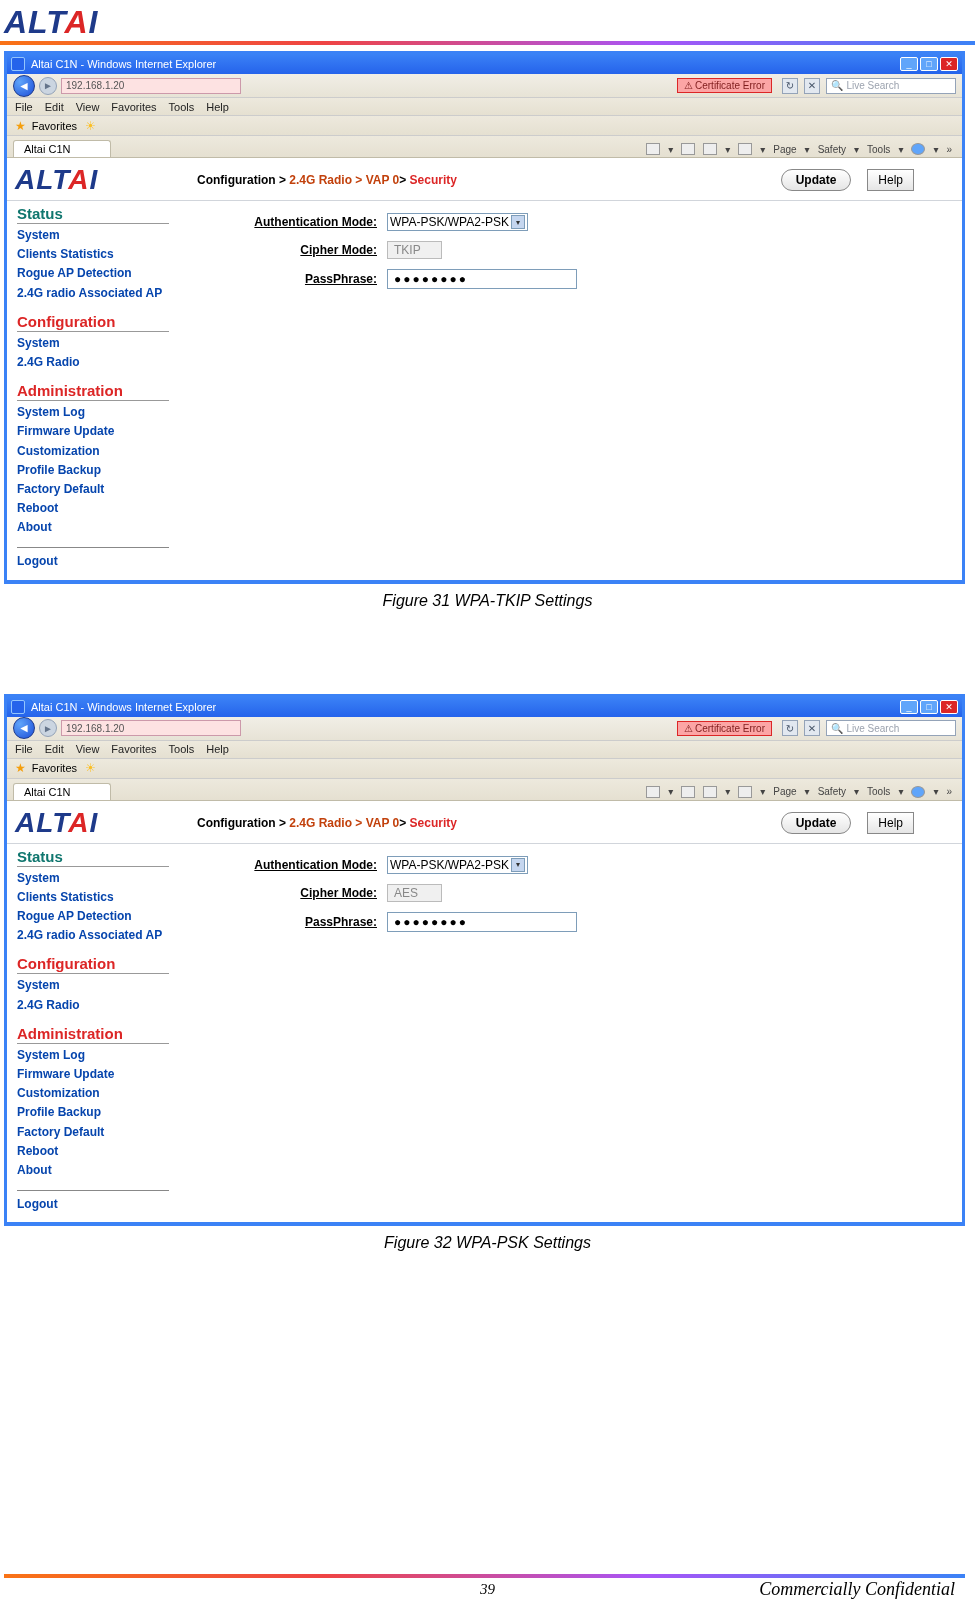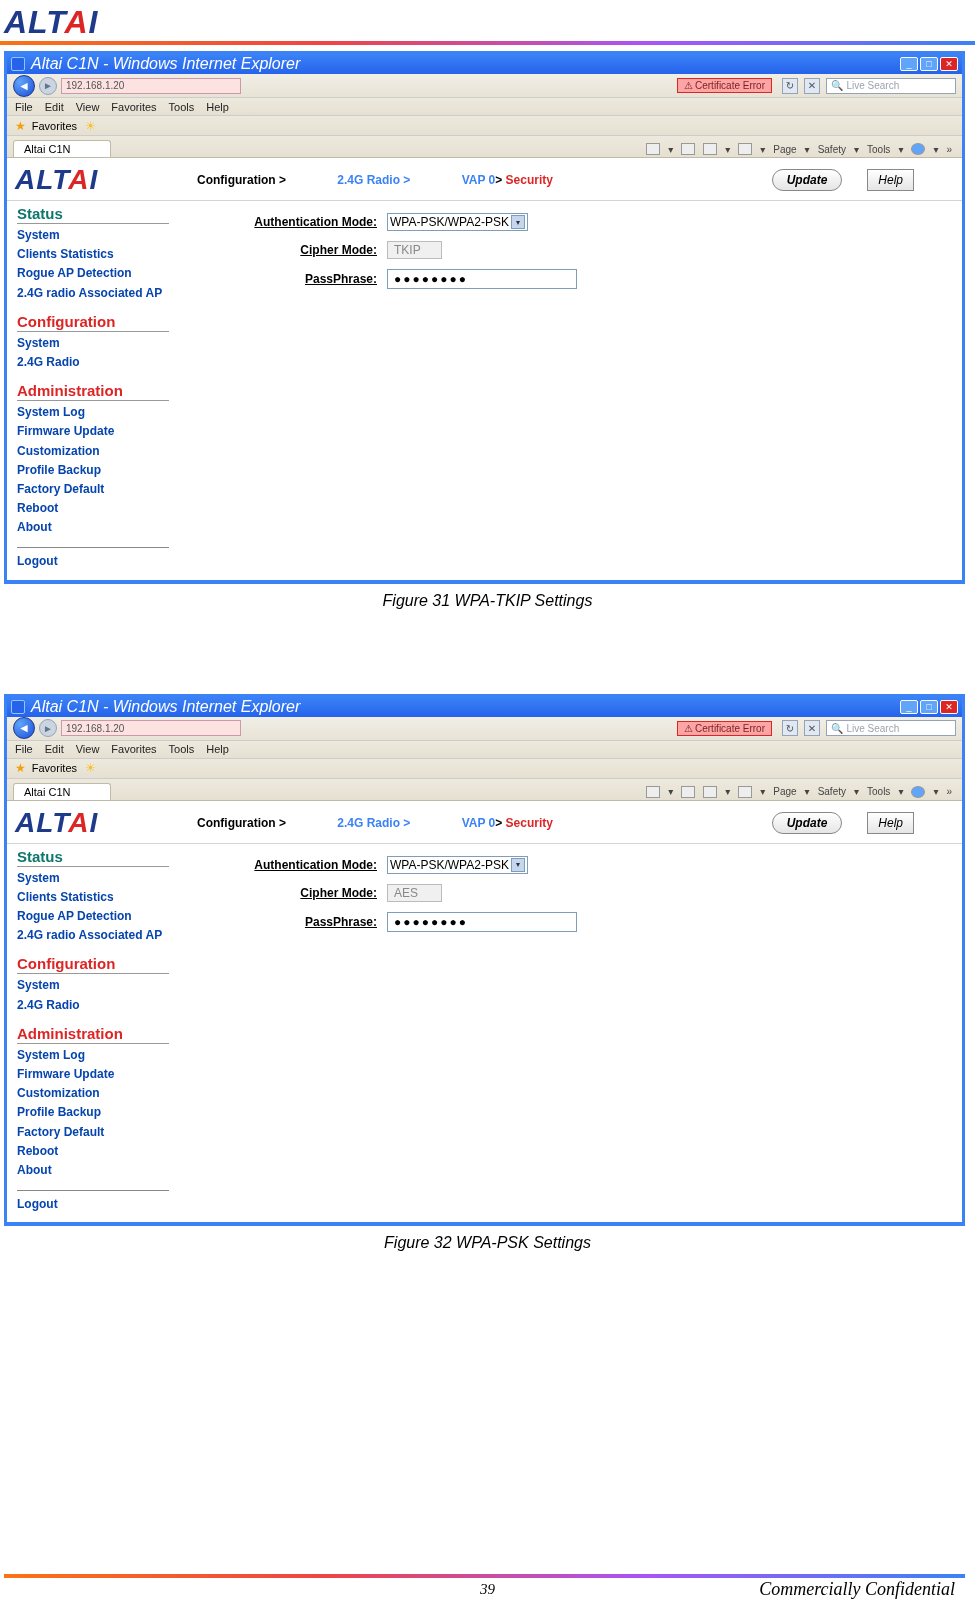--- a/index.html
+++ b/index.html
@@ -5,21 +5,21 @@
   * { box-sizing: border-box; margin: 0; padding: 0; }
   body { width: 975px; height: 1622px; font-family: Arial, sans-serif; background: #fff; position: relative; }
   .page-header { display: flex; justify-content: space-between; align-items: center; padding: 4px 10px 0 4px; border-bottom: 4px solid transparent; border-image: linear-gradient(to right, #f97316, #ef4444, #a855f7, #3b82f6) 1; }
   .doc-title { font-style: italic; font-family: "Times New Roman", serif; font-size: 17px; text-decoration: underline; }
   .altai-logo-big { font-family: Arial Black, Arial, sans-serif; font-weight: 900; font-style: italic; font-size: 32px; color: #1e3a8a; letter-spacing: 1px; }
   .altai-logo-big .slash { color: #dc2626; }
   .screenshot-wrap { padding: 6px 10px 0 4px; }
   .ie-window { border: 3px solid #3b82f6; border-bottom-width: 4px; background: #fff; font-size: 11px; }
   .titlebar { background: linear-gradient(to bottom, #3b82f6, #2563eb); color: #fff; display: flex; align-items: center; padding: 2px 4px; height: 20px; }
   .titlebar .ie-icon { width: 14px; height: 14px; background: #2563eb; border: 1px solid #93c5fd; border-radius: 2px; margin-right: 6px; }
-  .titlebar-text { flex: 1; font-size: 16px; font-style: italic; }
+  .titlebar-text { flex: 1; font-size: 11px; }
   .win-btns { display: flex; gap: 2px; }
   .win-btn { width: 18px; height: 14px; border: 1px solid #fff; border-radius: 2px; display: flex; align-items: center; justify-content: center; font-size: 9px; }
   .min-btn { background: #60a5fa; }
   .max-btn { background: #60a5fa; }
   .close-btn { background: #dc2626; }
   .navbar { background: linear-gradient(to bottom, #f1eee6, #e7e3d6); display: flex; align-items: center; padding: 2px 6px; height: 24px; gap: 4px; border-bottom: 1px solid #ccc; }
   .nav-back { width: 22px; height: 22px; border-radius: 50%; background: radial-gradient(circle at 30% 30%, #60a5fa, #1d4ed8); border: 1px solid #1e3a8a; display:flex; align-items:center; justify-content:center; color:#fff; font-size:12px;}
   .nav-fwd { width: 18px; height: 18px; border-radius: 50%; background: #cbd5e1; border: 1px solid #94a3b8; display:flex; align-items:center; justify-content:center; color:#64748b; font-size:10px;}
   .addr-bar { flex: 0 0 180px; height: 16px; background: #fde2e2; border: 1px solid #c9a; display:flex; align-items:center; padding:0 4px; }
   .addr-text { font-size: 10px; color: #555; }
@@ -32,23 +32,23 @@
   .fav-star { color:#f59e0b; font-size:12px;}
   .tabbar { background: linear-gradient(to bottom, #ede9dd, #e5e0d1); padding: 0 6px; height:22px; display:flex; align-items:flex-end; border-bottom:1px solid #c0bba8;gap:40px;}
   .tab { background: #fff; border:1px solid #c0bba8; border-bottom:none; padding:2px 40px 2px 10px; font-size:11px; border-radius:3px 3px 0 0;}
   .toolstrip { margin-left:auto; display:flex; align-items:center; gap:8px; font-size:10px; color:#444; padding-right:4px; padding-bottom:2px;}
   .toolstrip .mini-icon { width:14px; height:12px; border:1px solid #999; background:#eee;}
   .header-band { padding:6px 8px 4px 8px; display:flex; align-items:center; gap:12px; border-bottom:1px solid #d1d5db;}
   .altai-web-logo { font-family: Arial Black, Arial, sans-serif; font-weight:900; font-style:italic; font-size:28px; color:#1e3a8a; letter-spacing:1px; flex:0 0 170px;}
   .altai-web-logo .a-slash { color:#dc2626;}
   .breadcrumb { font-size:12px; font-weight:bold; flex:1;}
   .bc-black { color:#000;}
-  .bc-blue { color:#3b82f6;margin-left:48px;}
+  .bc-blue { color:#c2410c;}
   .bc-red { color:#dc2626;}
-  .hdr-btns { display:flex; gap:25px; margin-right:40px;font-style:italic;}
+  .hdr-btns { display:flex; gap:16px; margin-right:40px;}
   .oval-btn { border:1px solid #888; border-radius:12px; padding:3px 14px; font-size:12px; font-weight:bold; background:linear-gradient(to bottom,#fff,#e5e5e5);}
   .rect-btn { border:1px solid #888; padding:3px 10px; font-size:12px; background:linear-gradient(to bottom,#fff,#e5e5e5);}
   .body-split { display:flex;}
   .sidebar { width:170px; padding:4px 8px 8px 10px; font-size:12px;}
   .side-section { margin-bottom:10px;}
   .side-title { font-weight:bold; font-size:15px; border-bottom:1px solid #999; margin-bottom:2px; padding-bottom:1px;}
   .side-link { color:#0645ad; font-weight:bold; line-height:1.6; cursor:pointer;}
   .main-form { padding:12px 20px 8px 30px; flex:1;}
   .form-row { display:flex; align-items:center; margin-bottom:10px; font-size:12px;}
   .form-label { width:180px; text-align:right; font-weight:bold; padding-right:10px;text-decoration:underline;}

